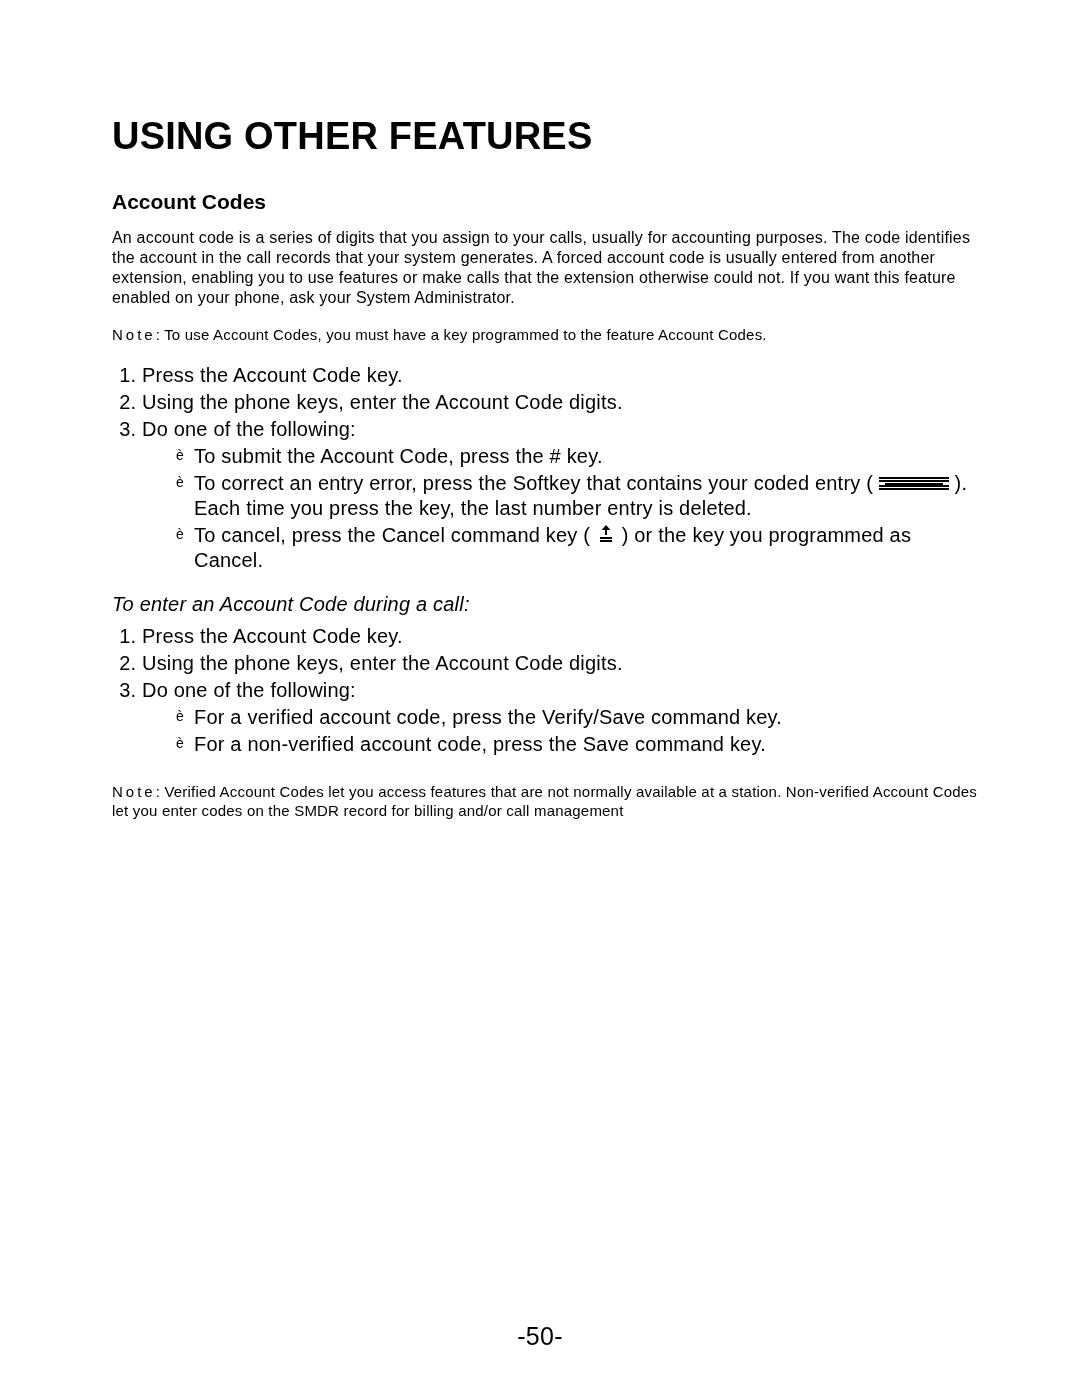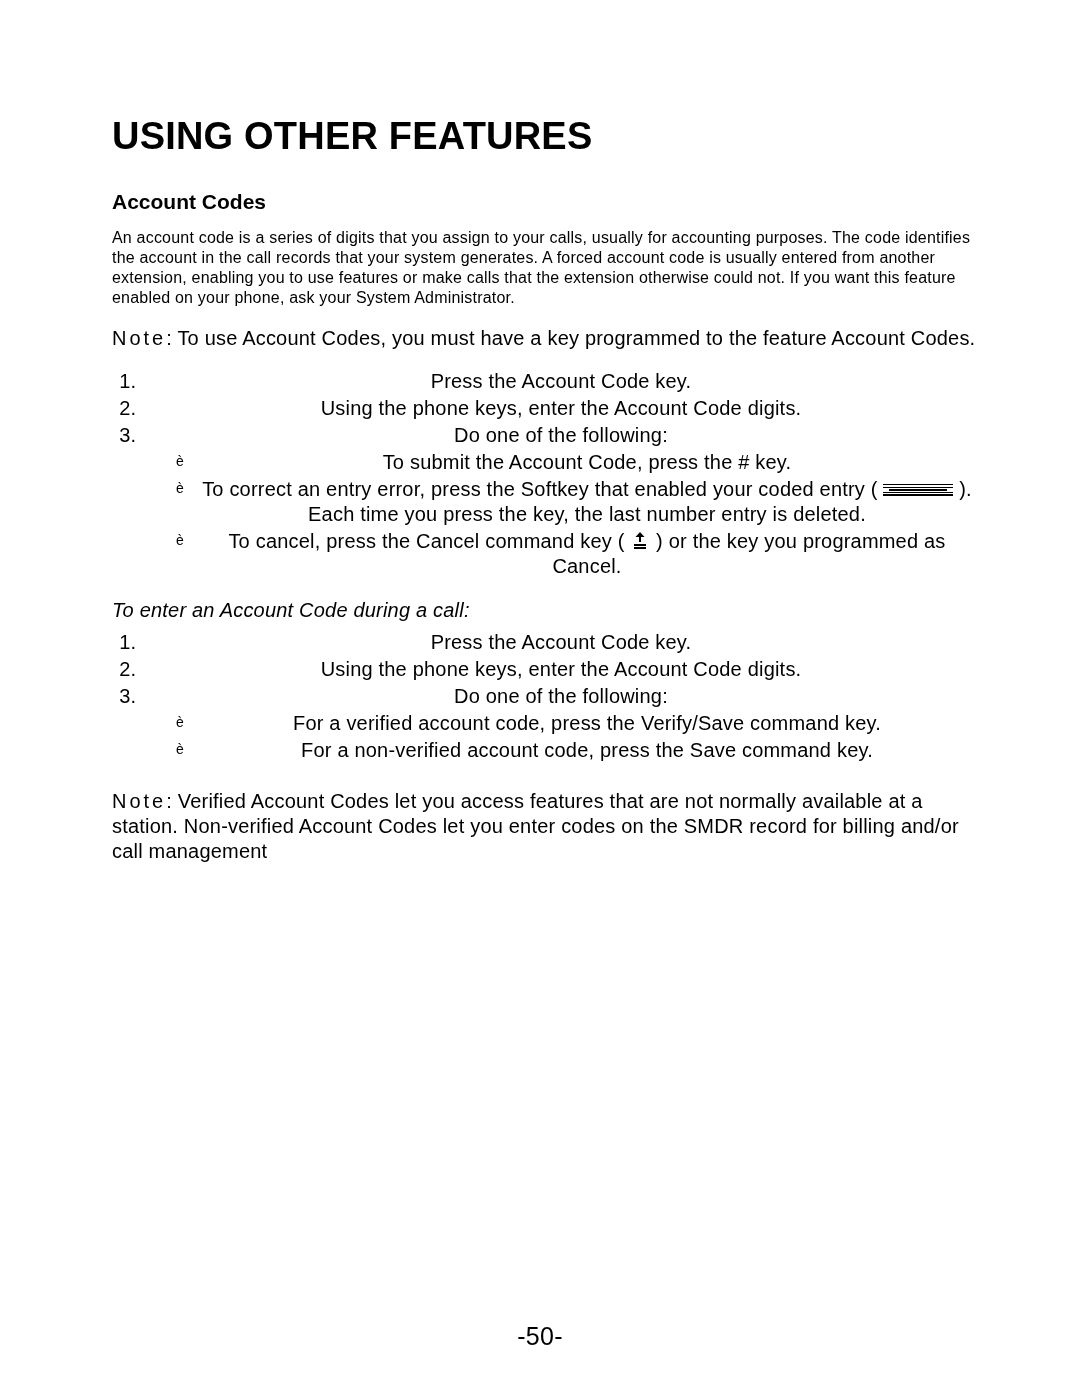--- a/index.html
+++ b/index.html
@@ -35,38 +35,37 @@
     letter-spacing: 0.2px;
     margin: 0 0 18px 0;
   }
   .subhead {
     font-size: 20px;
     font-style: italic;
     margin: 20px 0 8px 0;
     letter-spacing: 0.2px;
   }
   .note-para {
-    font-size: 20px;
+    font-size: 15px;
     line-height: 1.25;
     letter-spacing: 0.2px;
     margin: 8px 0 18px 0;
   }
   .note-label {
     letter-spacing: 3px;
   }
   ol.steps {
     margin: 0 0 10px 0;
     padding-left: 30px;
     font-size: 20px;
     line-height: 1.25;
     letter-spacing: 0.2px;
   }
   ol.steps > li {
     margin-bottom: 2px;
-    text-align: center;
   }
   ul.bullets {
     list-style: none;
     margin: 2px 0 0 0;
     padding-left: 34px;
     font-size: 20px;
     line-height: 1.25;
   }
   ul.bullets > li {
     position: relative;
@@ -132,21 +131,21 @@
 
 
   <ol class="steps">
     <li>Press the Account Code key.</li>
     <li>Using the phone keys, enter the Account Code digits.</li>
     <li>
       <span>Do one of the following:</span>
       <ul class="bullets">
         <li>To submit the Account Code, press the # key.</li>
         <li>
-          <span>To correct an entry error, press the Softkey that enabled your coded entry ( </span>
+          <span>To correct an entry error, press the Softkey that contains your coded entry ( </span>
           <span class="softkey-icon">
             <span class="bar b1"></span><span class="bar b2"></span><span class="bar b3"></span><span class="bar b4"></span><span class="bar b5"></span>
           </span>
           <span> ). Each time you press the key, the last number entry is deleted.</span>
         </li>
         <li>
           <span>To cancel, press the Cancel command key ( </span>
           <span class="cancel-icon">
             <svg viewBox="0 0 20 18">
                 <polygon points="10,0 14.5,5 5.5,5" fill="#000"></polygon>

